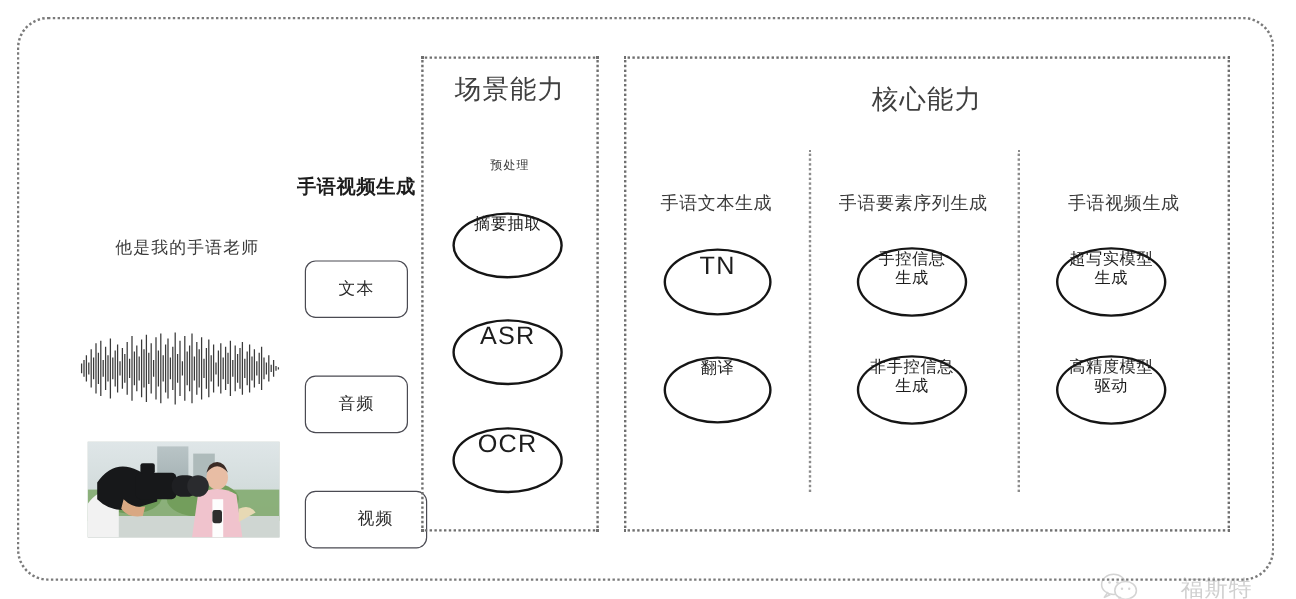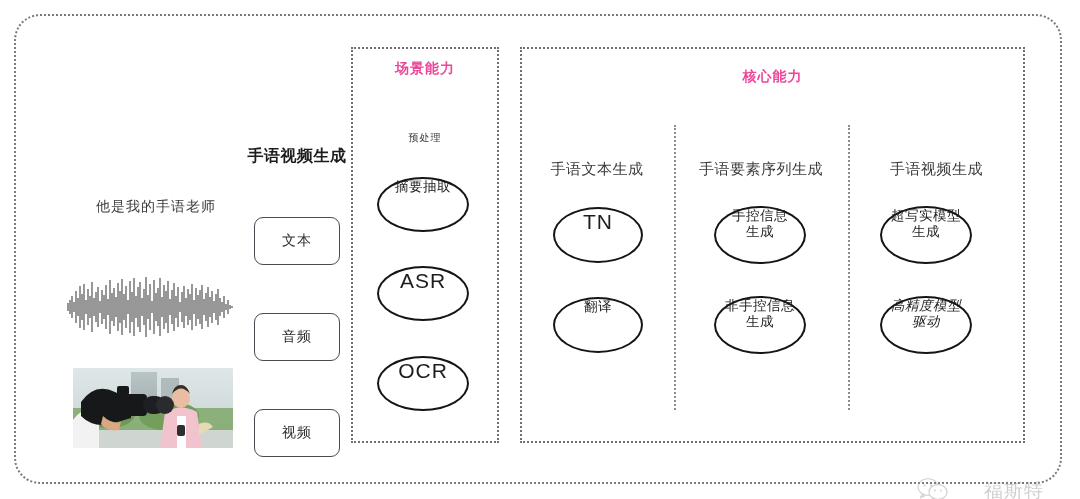--- a/index.html
+++ b/index.html
@@ -14,21 +14,21 @@
     position:absolute;left:14px;top:14px;width:1048px;height:470px;
     border:2px dotted #7a7a7a;border-radius:26px;box-sizing:border-box;
   }
 
   
   .panel{
     position:absolute;border:2px dotted #6f6f6f;box-sizing:border-box;background:transparent;
   }
   .panel-title{
     position:absolute;left:0;right:0;text-align:center;
-    font-weight:bold;font-size:14px;letter-spacing:1px;color:#ec4899;
+    font-weight:normal;font-size:22px;letter-spacing:1px;color:#404040;
   }
 
   
   #input-col{position:absolute;left:26px;top:40px;width:310px;height:390px;}
 
   #multi-input-label{
     position:absolute;left:206px;top:106px;width:130px;text-align:center;
     font-weight:bold;font-size:16px;color:#1d1d1d;letter-spacing:.5px;
   }
 
@@ -37,21 +37,21 @@
     font-size:14px;color:#3a3a3a;letter-spacing:1px;white-space:nowrap;
   }
 
   .input-chip{
     position:absolute;width:84px;height:46px;border:1.6px solid #4a4a52;
     border-radius:9px;display:flex;align-items:center;justify-content:center;
     font-size:14px;color:#2b2b2b;background:#fff;letter-spacing:1px;margin-top:28px;
   }
   #chip-text{left:228px;top:149px;}
   #chip-audio{left:228px;top:245px;}
-  #chip-video{left:228px;top:341px;}
+  #chip-video{left:228px;top:341px;padding-left:16px;}
 
   
   #waveform{position:absolute;left:38px;top:236px;width:172px;height:62px;}
   
   #video-thumb{
     position:absolute;left:47px;top:328px;width:160px;height:80px;overflow:hidden;
     background:#cfd6d2;
   }
 
   
@@ -93,21 +93,21 @@
   #node-ocr   {left:377px;top:356px;width:92px;height:55px;}
 
   
   #node-tn {left:553px;top:207px;width:90px;height:56px;}
   #node-fy {left:553px;top:297px;width:90px;height:56px;}
   
   #node-shoukong     {left:714px;top:206px;width:92px;height:58px;}
   #node-feishoukong  {left:714px;top:296px;width:92px;height:58px;}
   
   #node-chaoxieshi   {left:880px;top:206px;width:92px;height:58px;}
-  #node-gaojingdu    {left:880px;top:296px;width:92px;height:58px;font-style:italic;}
+  #node-gaojingdu    {left:880px;top:296px;width:92px;height:58px;}
 
   
   #watermark{
     position:absolute;left:916px;top:430px;height:34px;
     display:flex;align-items:flex-end;gap:6px;opacity:.42;margin-top:40px;
   }
   #wechat-icon{width:34px;height:28px;flex:none;}
   #watermark-dots{
     width:22px;height:2px;flex:none;
     background-image:radial-gradient(circle,#8a8a8a 40%,transparent 42%);

